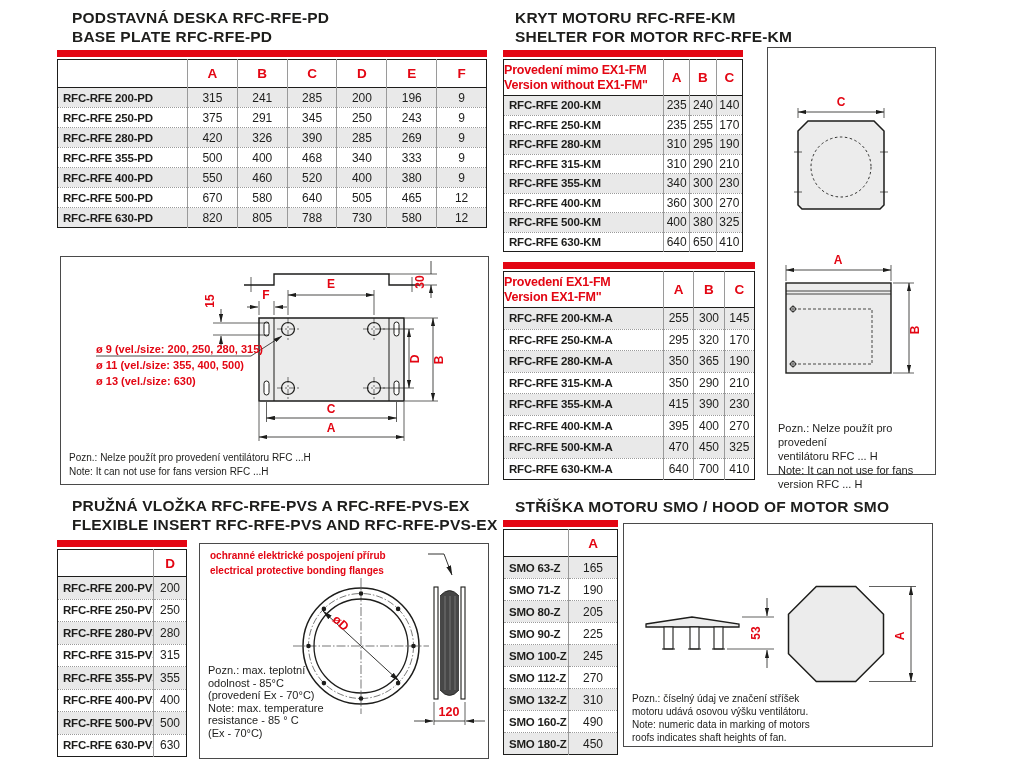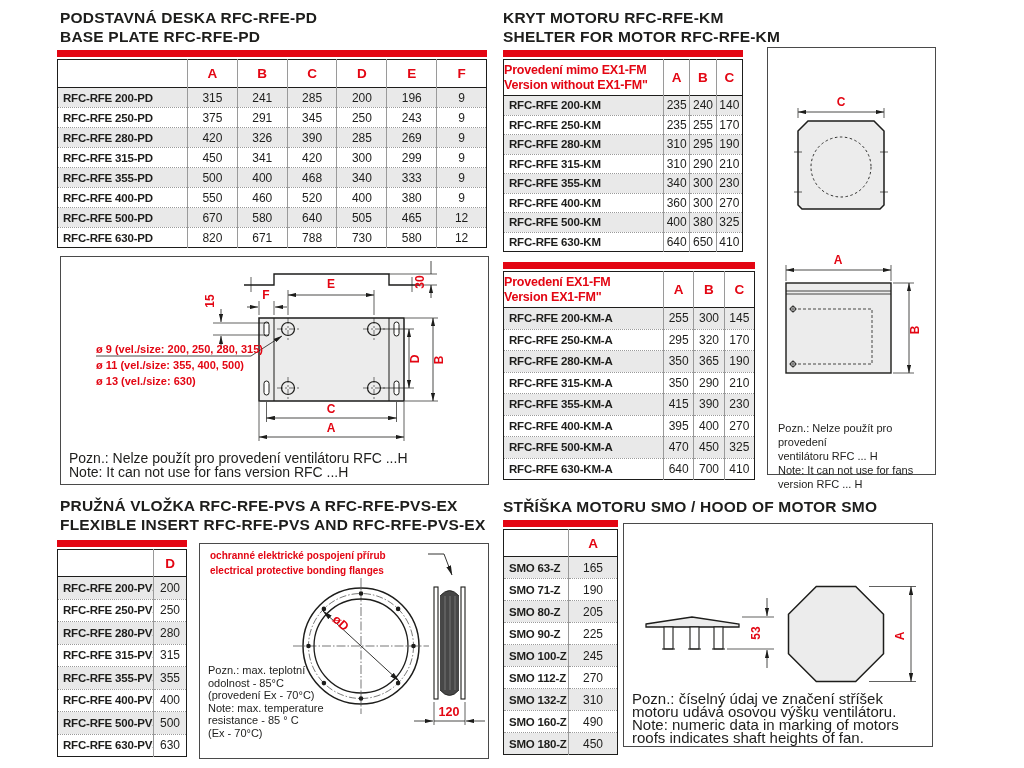--- a/index.html
+++ b/index.html
@@ -1,38 +1,38 @@
 <!DOCTYPE html>
 <html><head>
 <meta charset="utf-8">
 <style>
   html,body{margin:0;padding:0;background:#fff;}
   .page{position:relative;width:1024px;height:768px;background:#ffffff;overflow:hidden;
         font-family:"Liberation Sans","DejaVu Sans",sans-serif;color:#1d1d1b;}
-  .ttl{position:absolute;font-size:15.5px;font-weight:bold;line-height:19px;letter-spacing:.2px;color:#1d1d1b;white-space:nowrap;}
+  .ttl{position:absolute;font-size:15.5px;font-weight:bold;line-height:19px;letter-spacing:.2px;color:#1d1d1b;white-space:nowrap;margin-left:12px;}
   .tblwrap{position:absolute;}
   .redbar{height:7px;background:#e30613;margin-bottom:2px;}
   table.dtable{border-collapse:collapse;width:100%;table-layout:fixed;border:1.5px solid #1d1d1b;}
   .dtable th,.dtable td{padding:0;margin:0;overflow:hidden;white-space:nowrap;}
   .dtable thead tr{border-bottom:1.5px solid #1d1d1b;background:#fff;}
   .dtable th+th,.dtable td+td{border-left:1px solid #9a9a9a;}
   .dtable tbody td{border-top:1px dotted #9a9a9a;font-size:12px;text-align:center;}
   .dtable tbody tr:first-child td{border-top:none;}
   .dtable tbody tr:nth-child(odd) td{background:#e9e9e9;}
   .dtable td.cname{font-weight:bold;text-align:left;padding-left:5px;font-size:11.5px;letter-spacing:-.2px;}
   .dtable th.chead{color:#e30613;font-weight:bold;font-size:13.5px;text-align:center;}
   .dtable th.cblank{background:#fff;}
   .kmhead{color:#e30613;font-weight:bold;font-size:12.5px;line-height:15px;text-align:left;padding:3px 0 3px 5px;letter-spacing:-.2px;}
   .pd thead th{height:27px;} .pd tbody td{height:19px;}
   .km1 thead th{height:35px;} .km1 tbody td{height:18.5px;}
   .km2 thead th{height:35px;} .km2 tbody td{height:20.5px;margin-top:48px;}
   .pvs thead th{height:26px;} .pvs tbody td{height:21.5px;}
   .smo thead th{height:26px;} .smo tbody td{height:21px;}
   .dbox{position:absolute;border:1.2px solid #4a4a4a;background:#fff;}
-  .note{position:absolute;font-size:14px;line-height:14px;color:#1d1d1b;}
+  .note{position:absolute;font-size:10px;line-height:14px;color:#1d1d1b;}
   svg text{font-family:"Liberation Sans","DejaVu Sans",sans-serif;}
   .dim{fill:#e30613;font-weight:bold;font-size:12px;}
   .dimL{fill:#e30613;font-weight:bold;font-size:12.5px;}
   .holelbl{fill:#e30613;font-weight:bold;font-size:11px;}
   .rednote{position:absolute;color:#e30613;font-weight:bold;font-size:10px;line-height:15px;white-space:nowrap;}
 </style>
 </head>
 <body>
 
 <div class="page">
@@ -87,29 +87,20 @@
           <tr>
           <td class="cname">RFC-RFE 280-PD</td>
           <td class="cval">420</td>
           <td class="cval">326</td>
           <td class="cval">390</td>
           <td class="cval">285</td>
           <td class="cval">269</td>
           <td class="cval">9</td>
         </tr>
           <tr>
-          <td class="cname">RFC-RFE 315-PD</td>
-          <td class="cval">450</td>
-          <td class="cval">341</td>
-          <td class="cval">420</td>
-          <td class="cval">300</td>
-          <td class="cval">299</td>
-          <td class="cval">9</td>
-        </tr>
-          <tr>
           <td class="cname">RFC-RFE 355-PD</td>
           <td class="cval">500</td>
           <td class="cval">400</td>
           <td class="cval">468</td>
           <td class="cval">340</td>
           <td class="cval">333</td>
           <td class="cval">9</td>
         </tr>
           <tr>
           <td class="cname">RFC-RFE 400-PD</td>
@@ -125,21 +116,21 @@
           <td class="cval">670</td>
           <td class="cval">580</td>
           <td class="cval">640</td>
           <td class="cval">505</td>
           <td class="cval">465</td>
           <td class="cval">12</td>
         </tr>
           <tr>
           <td class="cname">RFC-RFE 630-PD</td>
           <td class="cval">820</td>
-          <td class="cval">671</td>
+          <td class="cval">805</td>
           <td class="cval">788</td>
           <td class="cval">730</td>
           <td class="cval">580</td>
           <td class="cval">12</td>
         </tr>
         </tbody>
     </table>
   </div>
 
   <div class="dbox" style="left:60px;top:256px;width:427px;height:227px">
@@ -592,21 +583,21 @@
       <path d="M143 74 V92" stroke="#1d1d1b" stroke-width="0.8" marker-end="url(#msm)"></path>
       <path d="M143 144 V126" stroke="#1d1d1b" stroke-width="0.8" marker-end="url(#msm)"></path>
       <text class="dim" x="136" y="109" text-anchor="middle" transform="rotate(-90 136 109)">53</text>
 
       <polygon points="259.5,90.3 231.7,62.5 192.3,62.5 164.5,90.3 164.5,129.7 192.3,157.5 231.7,157.5 259.5,129.7" fill="#ececec" stroke="#1d1d1b" stroke-width="1.5"></polygon>
 
       <path d="M245 62.5 H292 M245 157.5 H292" stroke="#1d1d1b" stroke-width="0.7"></path>
       <line x1="287" y1="62.5" x2="287" y2="157.5" stroke="#1d1d1b" stroke-width="0.8" marker-start="url(#msm)" marker-end="url(#msm)"></line>
       <text class="dim" x="280" y="112" text-anchor="middle" transform="rotate(-90 280 112)">A</text>
     </svg>
-    <div class="note" style="left:8px;top:168px;font-size:15px;line-height:13px">
+    <div class="note" style="left:8px;top:168px;font-size:10px;line-height:13px">
       <div>Pozn.: číselný údaj ve značení stříšek</div>
       <div>motoru udává osovou výšku ventilátoru.</div>
       <div>Note: numeric data in marking of motors</div>
       <div>roofs indicates shaft heights of fan.</div>
     </div>
   </div>
 
 </div>
 
 </body></html>

